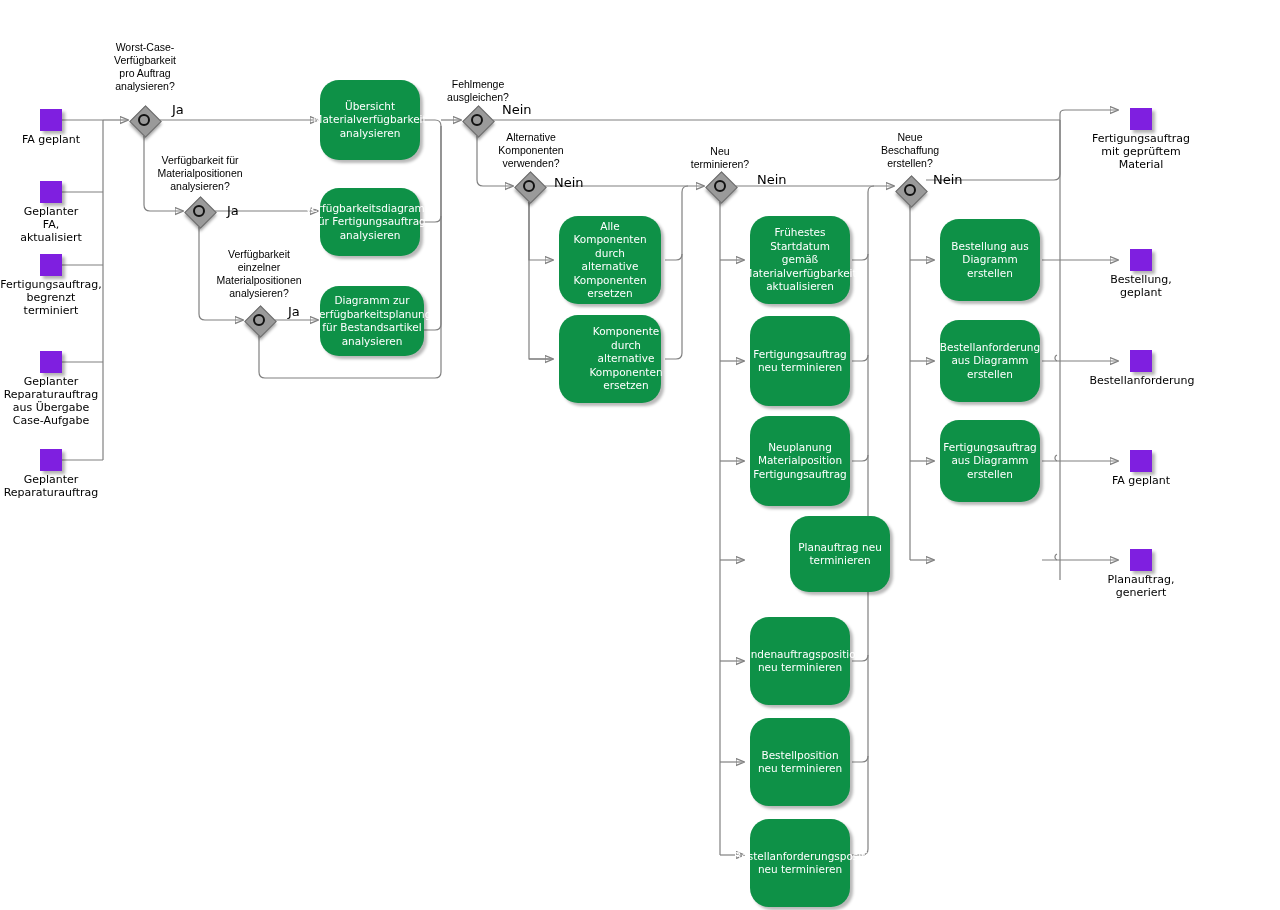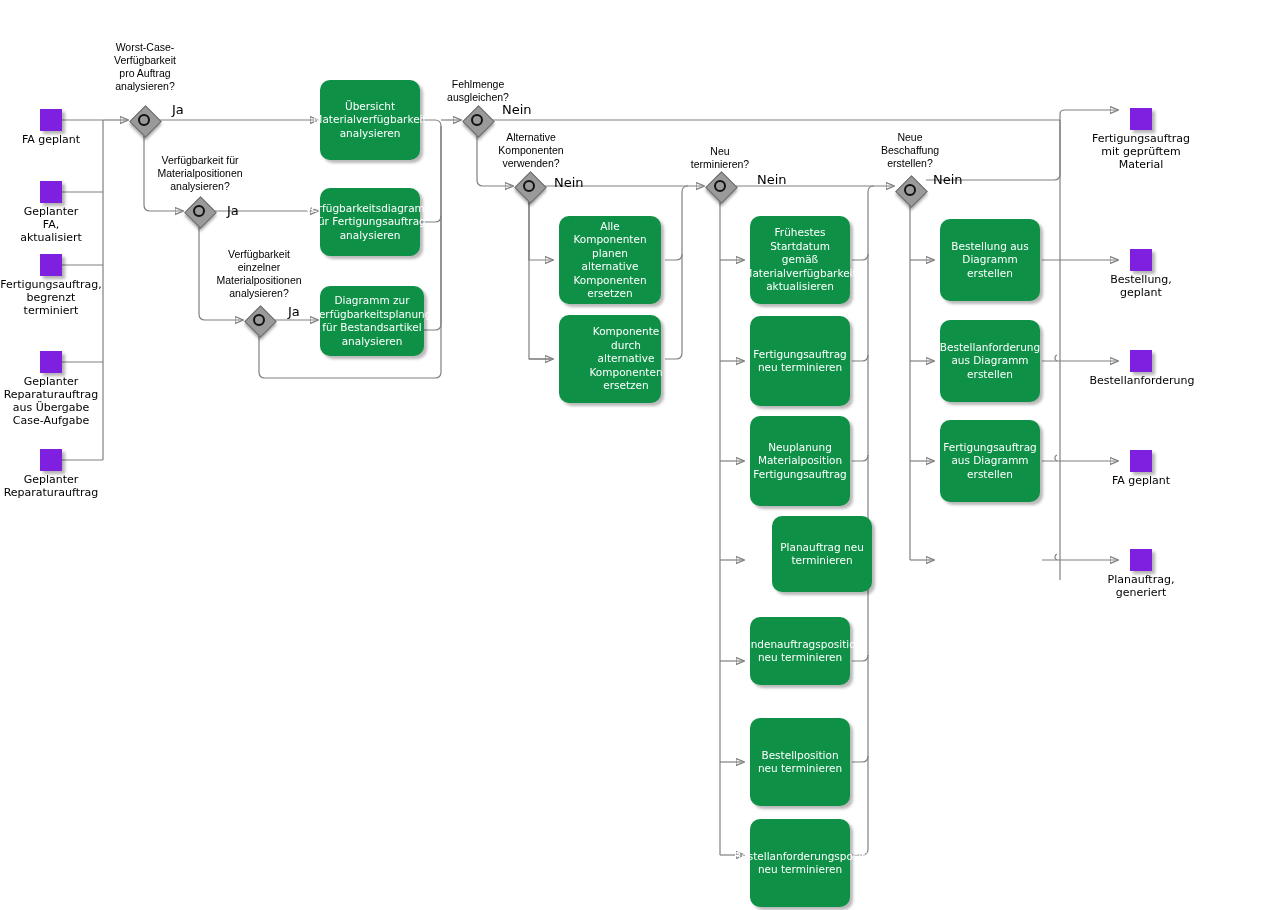--- a/index.html
+++ b/index.html
@@ -39,21 +39,21 @@
        margin:4.5px;box-shadow:2px 2px 3px rgba(0,0,0,0.35);}
   .gw .ring{position:absolute;left:9px;top:9px;width:8px;height:8px;
        border:2.5px solid #111111;border-radius:50%;background:#9A9A9A;}
   .gw-label{position:absolute;text-align:center;color:#000000;
        font-family:Liberation Sans, sans-serif;font-size:10.5px;line-height:13px;
        white-space:pre-line;}
   .edge-label{position:absolute;color:#000000;
        font-family:"DejaVu Sans", sans-serif;font-size:13px;line-height:13px;}
 
   
-  .task{position:absolute;background:#0E9147;border-radius:10px;
+  .task{position:absolute;background:#0E9147;border-radius:19px;
         box-shadow:3px 3px 3px rgba(0,0,0,0.28);
         display:flex;align-items:center;justify-content:center;
         overflow:visible;}
   .task span{color:#ffffff;text-align:center;
         font-family:"DejaVu Sans", sans-serif;font-size:10.5px;line-height:13.5px;
         white-space:pre-line;display:block;width:132px;}
 </style>
 </head>
 <body>
 
@@ -247,21 +247,21 @@
   <div class="task" style="left:320px;top:286px;width:104px;height:70px;">
     <span>Diagramm zur
 Verfügbarkeitsplanung
 für Bestandsartikel
 analysieren</span>
   </div>
 
   <div class="task" style="left:559px;top:216px;width:102px;height:88px;">
     <span style="width:102px;">Alle
 Komponenten
-planen
+durch
 alternative
 Komponenten
 ersetzen</span>
   </div>
 
   <div class="task" style="left:559px;top:315px;width:102px;height:88px;">
     <span style="width:102px;margin-left:32px;">Komponente
 durch
 alternative
 Komponenten
@@ -280,26 +280,26 @@
     <span>Fertigungsauftrag
 neu terminieren</span>
   </div>
 
   <div class="task" style="left:750px;top:416px;width:100px;height:90px;">
     <span>Neuplanung
 Materialposition
 Fertigungsauftrag</span>
   </div>
 
-  <div class="task" style="left:772px;top:516px;width:100px;height:76px;">
+  <div class="task" style="left:790px;top:516px;width:100px;height:76px;">
     <span>Planauftrag neu
 terminieren</span>
   </div>
 
-  <div class="task" style="left:750px;top:617px;width:100px;height:68px;">
+  <div class="task" style="left:750px;top:617px;width:100px;height:88px;">
     <span>Kundenauftragsposition
 neu terminieren</span>
   </div>
 
   <div class="task" style="left:750px;top:718px;width:100px;height:88px;">
     <span>Bestellposition
 neu terminieren</span>
   </div>
 
   <div class="task" style="left:750px;top:819px;width:100px;height:88px;">

